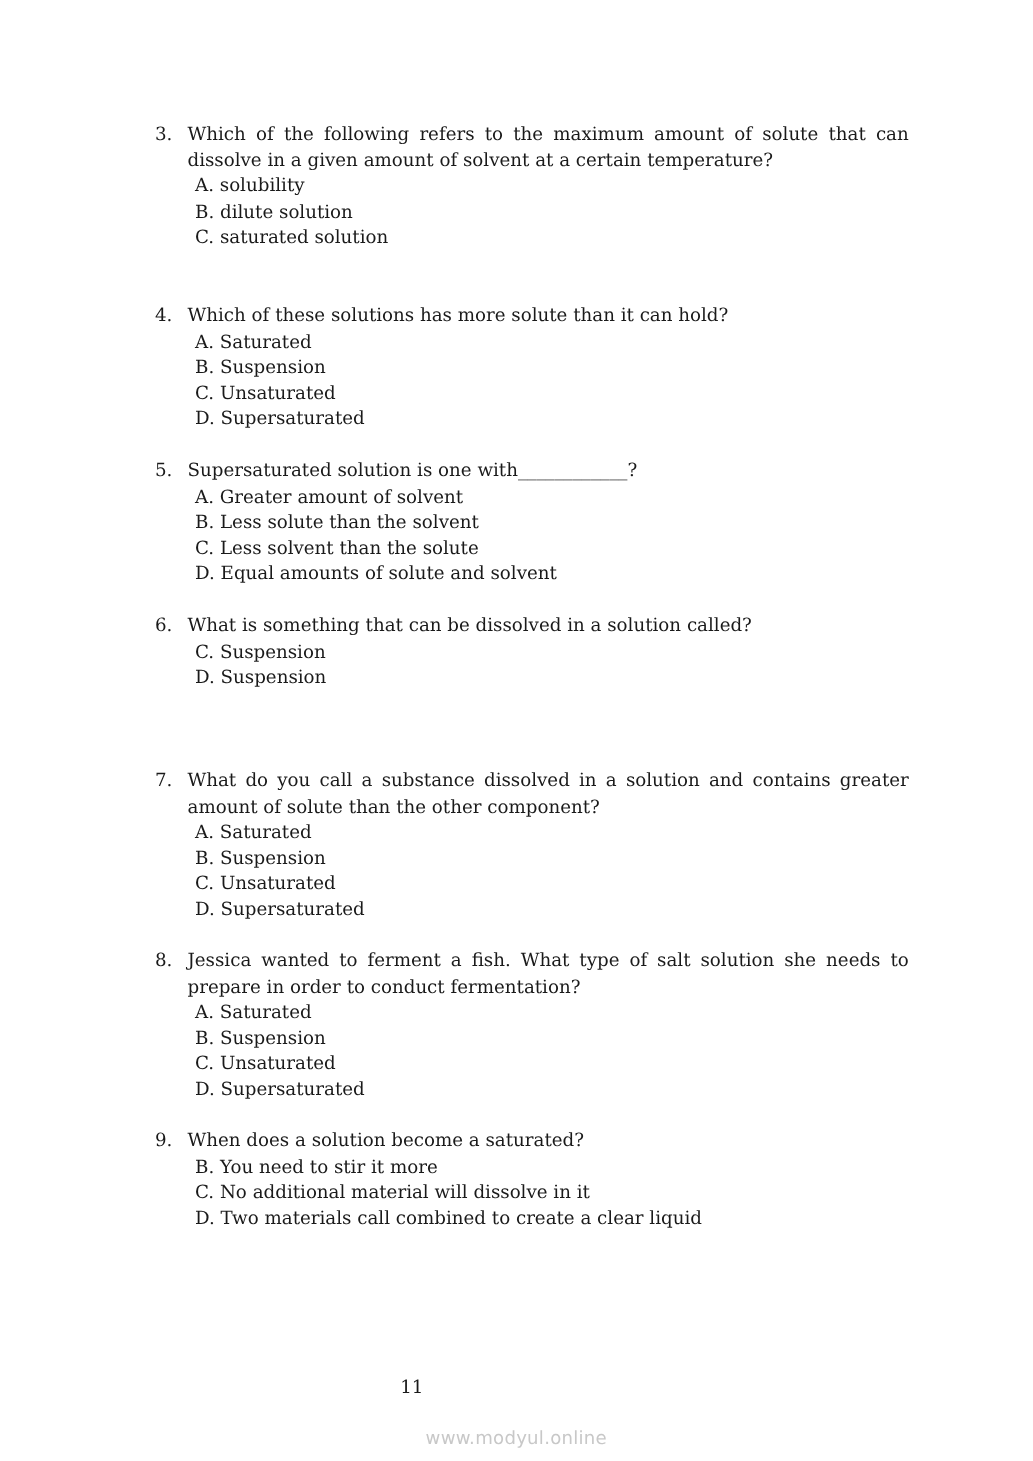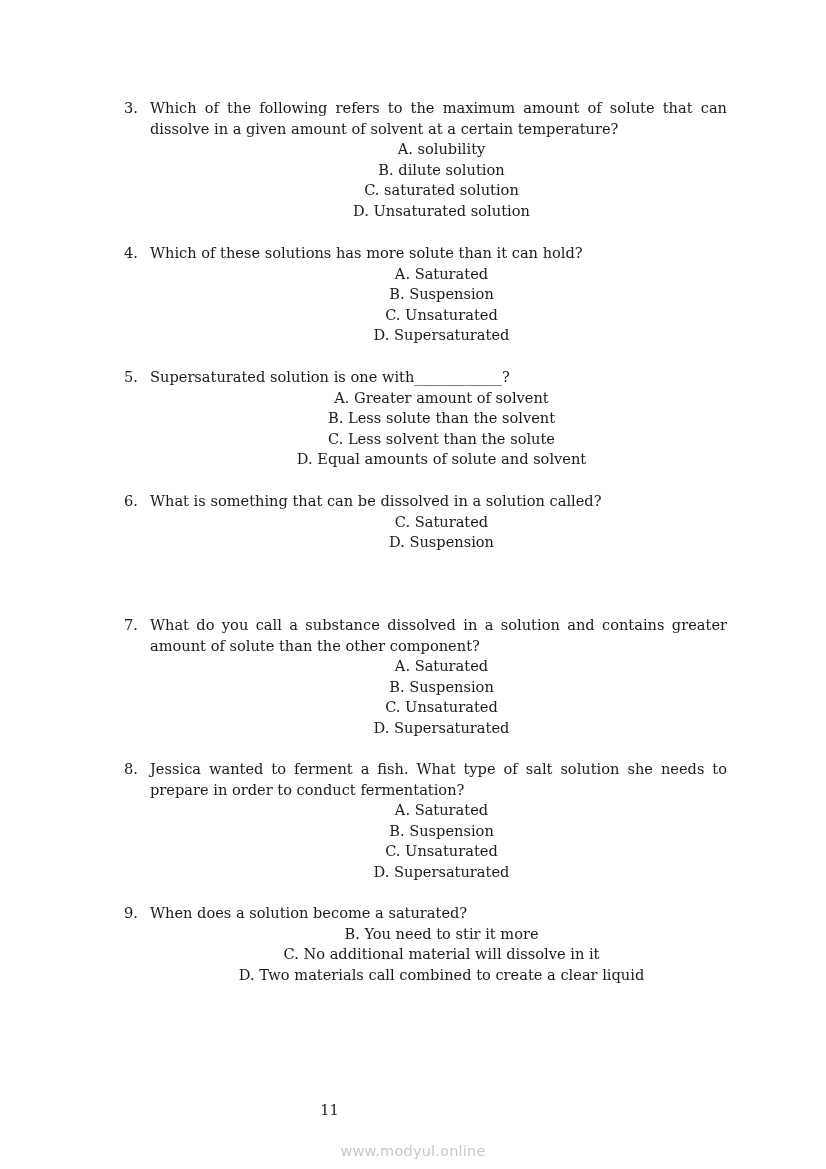--- a/index.html
+++ b/index.html
@@ -15,21 +15,21 @@
     .question {
       position: absolute;
       left: 124px;
       width: 603px;
       font-size: 14.6px;
       line-height: 20.6px;
     }
     .q-row { display: flex; }
     .q-num { width: 26px; flex: none; }
     .q-text { flex: 1; text-align: justify; text-align-last: left; }
-    .options { margin-left: 32px; text-align: center; }
+    .options { margin-left: 32px; }
     .option { white-space: nowrap; }
     .page-number {
       position: absolute; left: 0; width: 659px; top: 1101px;
       text-align: center; font-size: 14.6px; color: #1a1a1a;
     }
     .watermark {
       position: absolute; left: 0; width: 826px; top: 1143px;
       text-align: center; font-family: "DejaVu Sans", sans-serif;
       font-size: 14.5px; color: #c8c8c8; letter-spacing: 0.2px;
     }
@@ -41,21 +41,20 @@
 
   <div class="question" style="top:98px;">
     <div class="q-row">
       <span class="q-num">3.</span>
       <span class="q-text">Which of the following refers to the maximum amount of solute that can dissolve in a given amount of solvent at a certain temperature?</span>
     </div>
     <div class="options">
       <div class="option">A. solubility</div>
       <div class="option">B. dilute solution</div>
       <div class="option">C. saturated solution</div>
-      <div class="option">D. Unsaturated solution</div>
     </div>
   </div>
 
   <div class="question" style="top:243px;">
     <div class="q-row">
       <span class="q-num">4.</span>
       <span class="q-text">Which of these solutions has more solute than it can hold?</span>
     </div>
     <div class="options">
       <div class="option">A. Saturated</div>
@@ -77,21 +76,21 @@
       <div class="option">D. Equal amounts of solute and solvent</div>
     </div>
   </div>
 
   <div class="question" style="top:491px;">
     <div class="q-row">
       <span class="q-num">6.</span>
       <span class="q-text">What is something that can be dissolved in a solution called?</span>
     </div>
     <div class="options">
-      <div class="option">C. Saturated</div>
+      <div class="option">C. Suspension</div>
       <div class="option">D. Suspension</div>
     </div>
   </div>
 
   <div class="question" style="top:615px;">
     <div class="q-row">
       <span class="q-num">7.</span>
       <span class="q-text">What do you call a substance dissolved in a solution and contains greater amount of solute than the other component?</span>
     </div>
     <div class="options">

